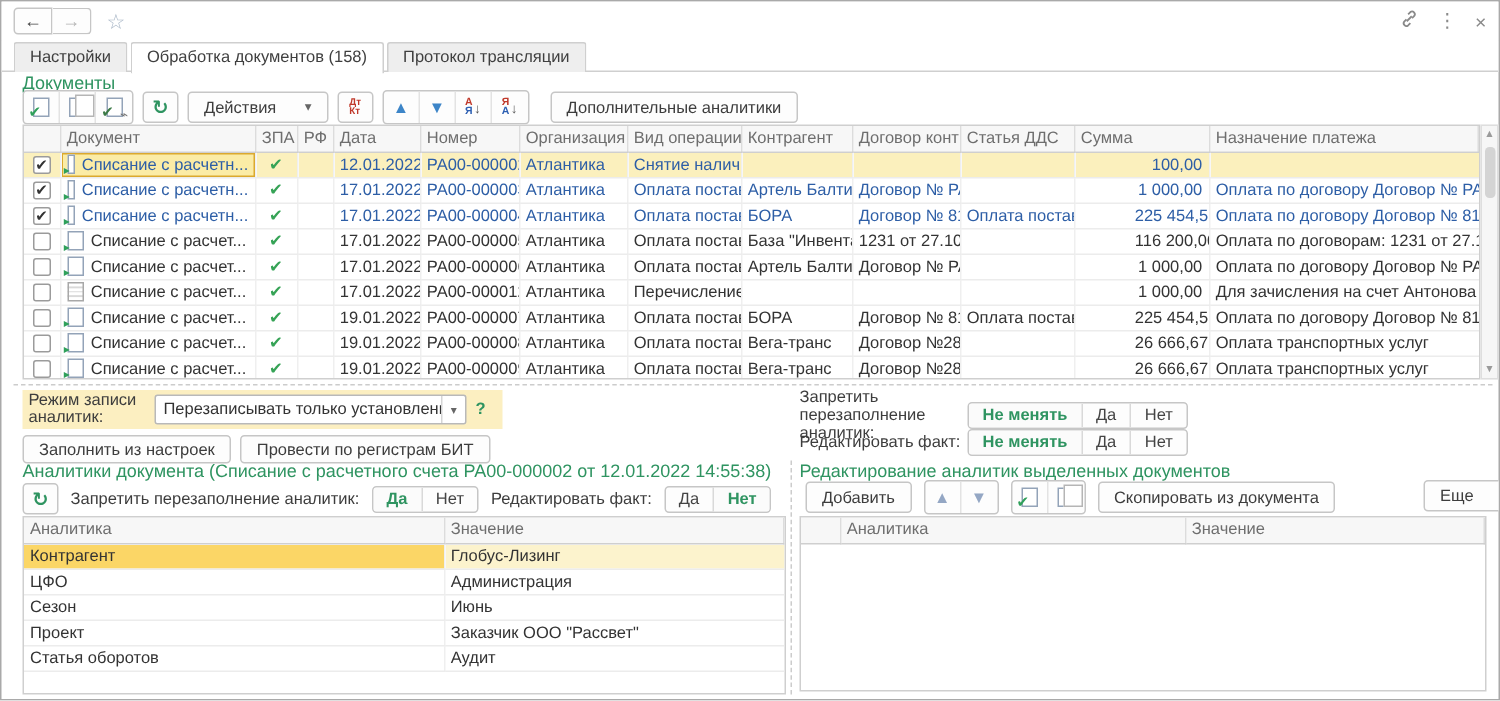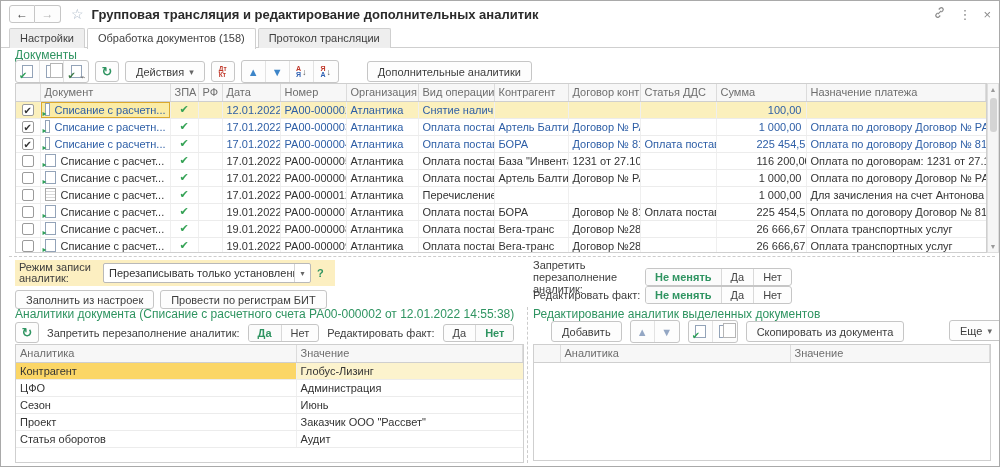--- a/index.html
+++ b/index.html
@@ -27,21 +27,21 @@
   .tab.active { background:#fff; height:21px; line-height:19px; }
   
   .green-title { color:#2f9461; font-size:12px; white-space:nowrap; }
   
   .toolbar { position:absolute; display:flex; align-items:center; gap:6px; }
   .tbgroup { display:flex; border:1px solid #c6c6c6; border-radius:3px; background:#fdfdfd; }
   .iconbtn { width:24px; height:21px; display:flex; align-items:center; justify-content:center; cursor:pointer; border-right:1px solid #e3e3e3; position:relative; }
   .tbgroup .iconbtn:last-child { border-right:none; }
   .solo { border:1px solid #c6c6c6; border-radius:3px; background:#fdfdfd; }
   .btn { height:21px; border:1px solid #c6c6c6; border-radius:3px; background:#fdfdfd; color:#3d3d3d;
-         padding:0 10px; display:inline-flex; align-items:center; gap:5px; cursor:pointer; white-space:nowrap; }
+         padding:0 10px; display:inline-flex; align-items:center; gap:19px; cursor:pointer; white-space:nowrap; }
   .btn .dd { font-size:9px; color:#666; }
   .refresh-glyph { color:#2f9461; font-weight:bold; font-size:13px; }
   .arrow-up { color:#3d85c8; font-size:11px; }
   .arrow-down { color:#3d85c8; font-size:11px; }
   .sorticon { display:flex; align-items:center; gap:1px; }
   .sortletters { display:flex; flex-direction:column; line-height:6px; font-size:7px; font-weight:bold; }
   .sortarrow { font-size:9px; color:#555; }
   .red { color:#c0392b; } .blue { color:#2d5fb2; }
   .dtkt { display:flex; flex-direction:column; line-height:6px; font-size:6.5px; font-weight:bold; color:#c0392b; }
   
@@ -98,21 +98,20 @@
 <body>
 
 <div class="window">
 
   <div class="titlebar">
     <div class="navgroup">
       <div class="navbtn back">←</div>
       <div class="navbtn fwd">→</div>
     </div>
     <span class="star">☆</span>
-    <span class="wtitle">Групповая трансляция и редактирование дополнительных аналитик</span>
     <div class="titlebar-right">
       <span class="tbi">
         <svg width="13" height="13" viewBox="0 0 14 14" fill="none" stroke="#8a8a8a" stroke-width="1.3">
           <path d="M5.2 8.8 L8.8 5.2"></path>
           <path d="M6.2 3.8 l1.6-1.6 a2 2 0 0 1 2.8 2.8 l-1.6 1.6"></path>
           <path d="M7.8 10.2 l-1.6 1.6 a2 2 0 0 1 -2.8-2.8 l1.6-1.6"></path>
         </svg>
       </span>
       <span class="tbi">⋮</span>
       <span class="tbi">×</span>
@@ -172,21 +171,21 @@
       <div class="iconbtn">
         <span class="sorticon">
             <span class="sortletters">
               <span class="red">Я</span>
               <span class="blue">А</span>
             </span>
             <span class="sortarrow">↓</span>
           </span>
       </div>
     </div>
-    <div class="btn" style="margin-left:22px;">
+    <div class="btn" style="margin-left:8px;">
         <span>Дополнительные аналитики</span>
       </div>
   </div>
 
   <div class="gridbox" style="left:14px; top:82px; width:972px; height:170px;">
     <table>
       <colgroup>
         <col style="width:24px">
           <col style="width:130px">
           <col style="width:28px">
@@ -513,21 +512,21 @@
     <td style="border-right:none;">Аудит</td>
   </tr>
         </tbody>
     </table>
   </div>
 
   <div class="vsplit" style="left:526px; top:306px; height:156px;"></div>
 
   <div class="green-title panel-title" style="left:532px; top:306px;">Редактирование аналитик выделенных документов</div>
 
-  <div class="mini-toolbar" style="left:550px; top:319px;">
+  <div class="mini-toolbar" style="left:536px; top:319px;">
     <div class="btn">
         <span>Добавить</span>
       </div>
     <div class="tbgroup">
       <div class="iconbtn">
           <span style="color:#94a7c4; font-size:11px;">▲</span>
         </div>
       <div class="iconbtn">
           <span style="color:#94a7c4; font-size:11px;">▼</span>
         </div>

